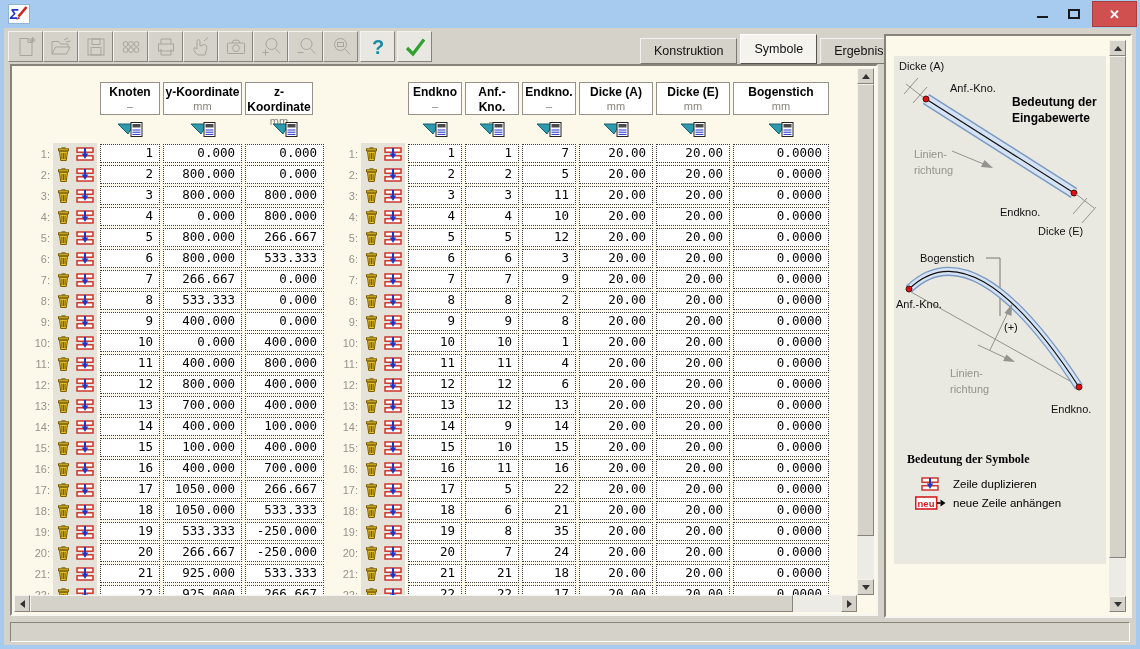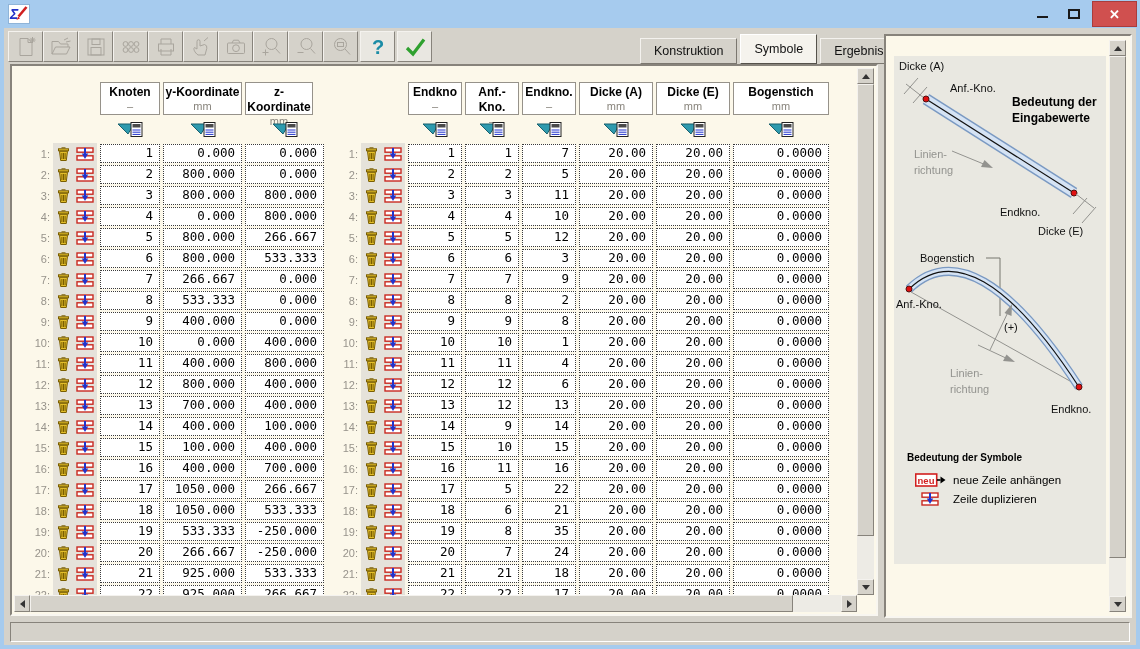--- a/index.html
+++ b/index.html
@@ -58,21 +58,21 @@
 
 .sidebar { position:absolute; left:884px; top:34px; width:248px; height:584px; background:#FCF8EA; border:2px solid; border-color:#87837B #F8F6F0 #F8F6F0 #87837B; }
 .diagram-box { position:absolute; left:8px; top:20px; width:212px; height:508px; background:#E9E8E1; }
 .side-scroll { position:absolute; right:4px; top:4px; bottom:4px; width:17px; background:#EDEBE5; }
 svg text { font-family:"Liberation Sans",sans-serif; }
 .dlab { font-size:11px; fill:#111; }
 .dgray { font-size:11px; fill:#93938F; }
 .dhead { font-size:12px; font-weight:bold; fill:#000; }
 .dim { stroke:#93938F; stroke-width:1; fill:none; }
 .legend { padding:6px 0 0 13px; }
-.legend-title { font-size:10px; font-weight:bold; color:#000; margin-bottom:7px; }
+.legend-title { font-size:12px; font-weight:bold; color:#000; margin-bottom:7px;font-family:Liberation Serif, serif; }
 .legend-row { display:flex; align-items:center; height:19px; }
 .legend-icon { width:46px; display:flex; justify-content:center; align-items:center; }
 .legend-label { font-size:11.5px; color:#000; }
 
 
 .statusbar { position:absolute; left:10px; top:622px; width:1120px; height:20px; background:#D5D2CA; border:1px solid; border-color:#87837B #FFFFFF #FFFFFF #87837B; }
 </style>
 </head>
 <body>
 
@@ -1503,39 +1503,39 @@
         <text x="56" y="131" class="dgray">Linien-</text>
         <text x="56" y="147" class="dgray">richtung</text>
         <text x="157" y="167" class="dlab">Endkno.</text>
       </svg>
 
       <div class="legend">
         <div class="legend-title">Bedeutung der Symbole</div>
         <div id="legend-items">
             <div class="legend-row">
               <span class="legend-icon">
+                <svg width="18" height="14" viewBox="0 0 18 14">
+  <rect x="1" y="1" width="16" height="4.2" fill="#fff" stroke="#C92A21" stroke-width="1.4"></rect>
+  <rect x="1" y="8.8" width="16" height="4.2" fill="#fff" stroke="#C92A21" stroke-width="1.4"></rect>
+  <path d="M9 1 v7.5" stroke="#2233CC" stroke-width="2"></path>
+  <path d="M5.8 6.5 h6.4 L9 12 z" fill="#2233CC"></path>
+                </svg>
+              </span>
+              <span class="legend-label">Zeile duplizieren</span>
+            </div>
+            <div class="legend-row">
+              <span class="legend-icon">
                 <svg width="31" height="14" viewBox="0 0 31 14">
   <rect x="0.7" y="1" width="21" height="12" fill="#fff" stroke="#D21F1F" stroke-width="1.6"></rect>
   <text x="11" y="10.6" text-anchor="middle" font-size="9.5" font-weight="bold" fill="#D21F1F">neu</text>
   <path d="M22 7 h3.5" stroke="#000" stroke-width="1.6" fill="none"></path>
   <polygon points="25.5,3.5 30.5,7 25.5,10.5" fill="#000"></polygon>
                 </svg>
               </span>
               <span class="legend-label">neue Zeile anhängen</span>
-            </div>
-            <div class="legend-row">
-              <span class="legend-icon">
-                <svg width="18" height="14" viewBox="0 0 18 14">
-  <rect x="1" y="1" width="16" height="4.2" fill="#fff" stroke="#C92A21" stroke-width="1.4"></rect>
-  <rect x="1" y="8.8" width="16" height="4.2" fill="#fff" stroke="#C92A21" stroke-width="1.4"></rect>
-  <path d="M9 1 v7.5" stroke="#2233CC" stroke-width="2"></path>
-  <path d="M5.8 6.5 h6.4 L9 12 z" fill="#2233CC"></path>
-                </svg>
-              </span>
-              <span class="legend-label">Zeile duplizieren</span>
             </div>
           </div>
       </div>
     </div>
     <div class="side-scroll">
       <div class="sb-btn" style="top:0;left:0;">
           <span class="arr-up"></span>
         </div>
       <div class="v-thumb" style="height:calc(100% - 70px);"></div>
       <div class="sb-btn" style="bottom:0;left:0;">

